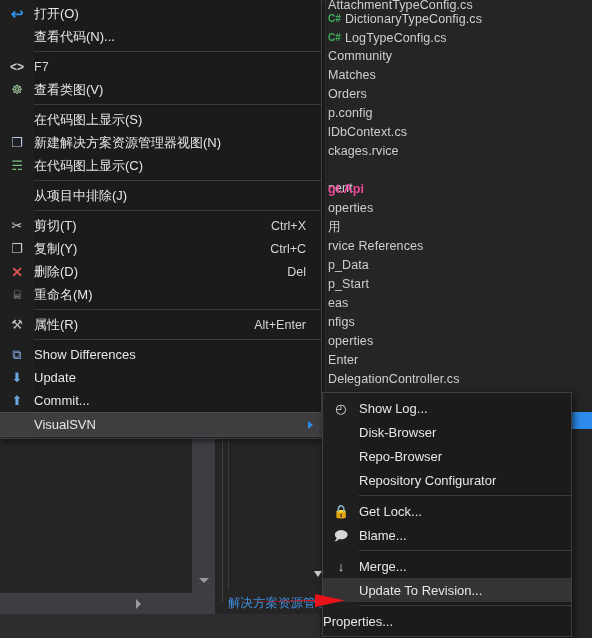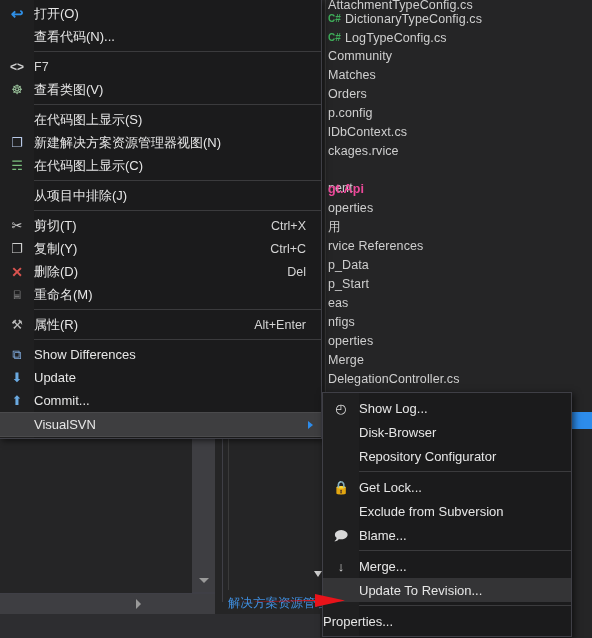--- a/index.html
+++ b/index.html
@@ -275,21 +275,21 @@
           <div class="bg-tree-line" style="top: 161px; margin-top: 18px;"><span>nent</span></div>
           <div class="bg-tree-line bold" style="top: 180px;"><span>gt.Api</span></div>
           <div class="bg-tree-line" style="top: 199px;"><span>operties</span></div>
           <div class="bg-tree-line" style="top: 218px;"><span>用</span></div>
           <div class="bg-tree-line" style="top: 237px;"><span>rvice References</span></div>
           <div class="bg-tree-line" style="top: 256px;"><span>p_Data</span></div>
           <div class="bg-tree-line" style="top: 275px;"><span>p_Start</span></div>
           <div class="bg-tree-line" style="top: 294px;"><span>eas</span></div>
           <div class="bg-tree-line" style="top: 313px;"><span>nfigs</span></div>
           <div class="bg-tree-line" style="top: 332px;"><span>operties</span></div>
-          <div class="bg-tree-line" style="top: 351px;"><span>Merge</span></div>
+          <div class="bg-tree-line" style="top: 351px;"><span>Enter</span></div>
           <div class="bg-tree-line" style="top: 370px;"><span>DelegationController.cs</span></div>
         </div>
     </div>
 
     <div class="bottom-pane"></div>
     <div class="bottom-pane-inner"></div>
     <div class="bottom-scroll-v">
       <div class="scroll-arrow down" style="left:7px; top:162px;"></div>
     </div>
     <div class="bottom-scroll-h">
@@ -433,32 +433,32 @@
             <span class="ic-clock">◴</span>
           </span>
           <span class="lbl">Show Log...</span>
         </div>
         <div class="mi">
           <span class="ico"></span>
           <span class="lbl">Disk-Browser</span>
         </div>
         <div class="mi">
           <span class="ico"></span>
+          <span class="lbl">Repo-Browser</span>
+        </div>
+        <div class="mi">
+          <span class="ico"></span>
           <span class="lbl">Repository Configurator</span>
         </div>
         <div class="sep"></div>
         <div class="mi">
           <span class="ico">
             <span class="ic-lock">🔒</span>
           </span>
           <span class="lbl">Get Lock...</span>
-        </div>
-        <div class="mi">
-          <span class="ico"></span>
-          <span class="lbl">Exclude from Subversion</span>
         </div>
         <div class="mi">
           <span class="ico">
             <span class="ic-blame">🗩</span>
           </span>
           <span class="lbl">Blame...</span>
         </div>
         <div class="sep"></div>
         <div class="mi">
           <span class="ico">

